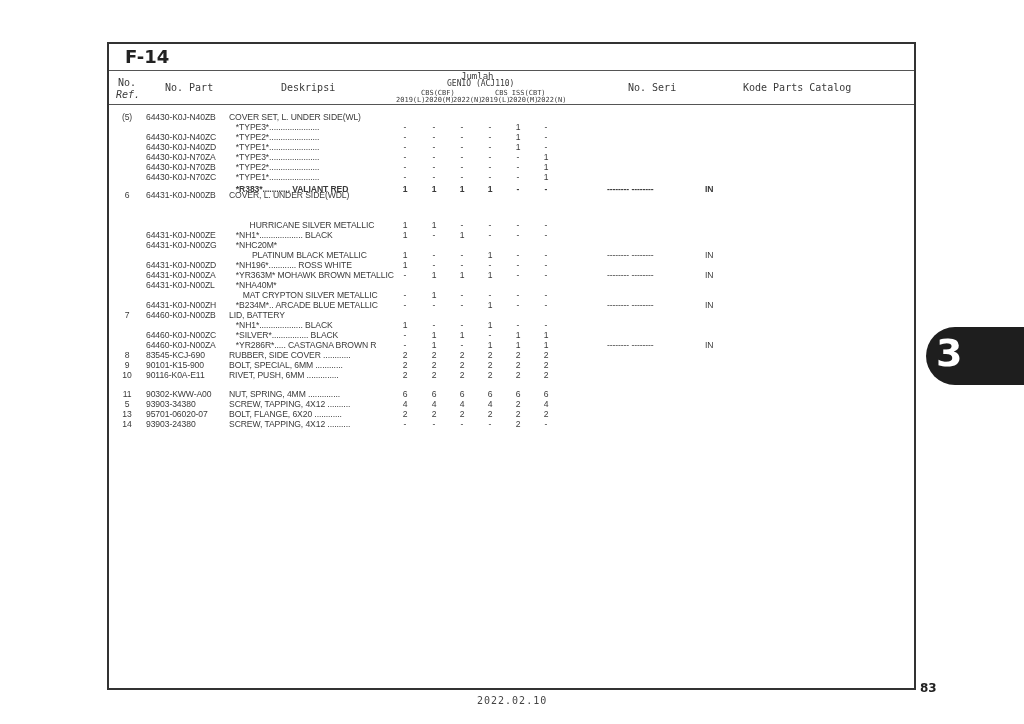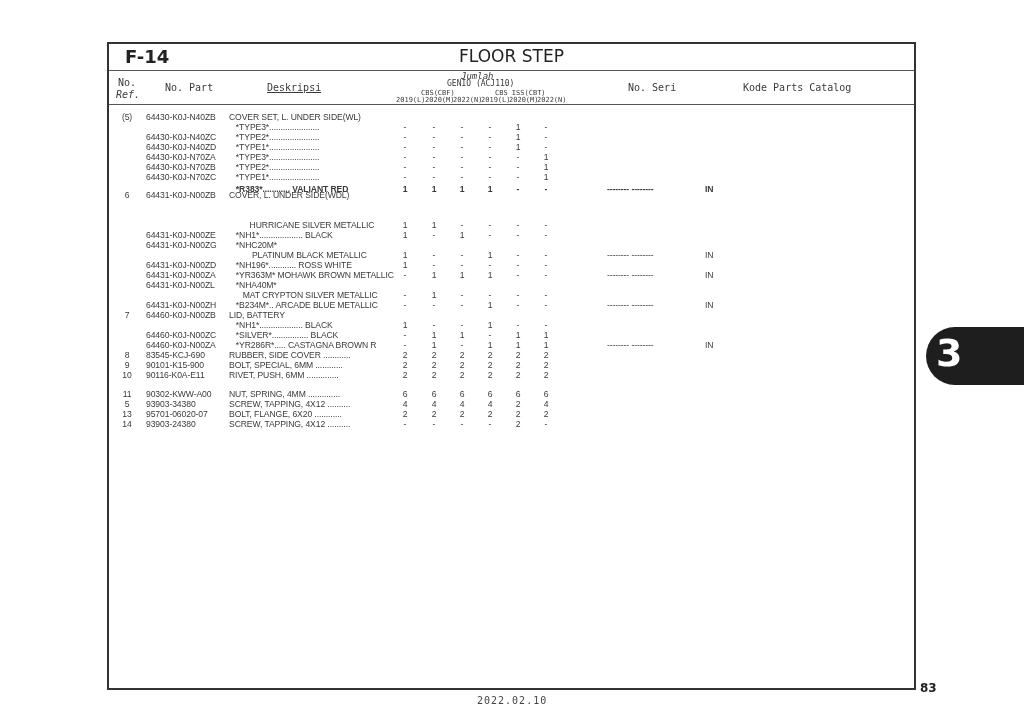--- a/index.html
+++ b/index.html
@@ -24,29 +24,28 @@
   .tab3 span { position:absolute; left:10px; top:4px; font-family:"DejaVu Sans","Liberation Sans",sans-serif; font-weight:900; font-size:38px; color:#fff; }
   .pagenum { position:absolute; left:920px; top:681px; font-family:"DejaVu Sans","Liberation Sans",sans-serif; font-weight:bold; font-size:12px; color:#222; }
   .date { position:absolute; left:477px; top:695px; font-size:10px; color:#444; letter-spacing:1px;text-align:right; }
 </style>
 </head>
 <body>
 
 <div class="frame">
   <div class="title-bar">
     <span class="fig-code">F-14</span>
-    <span class="page-title">FLOOR STEP</span>
   </div>
 
   <div class="header">
     <span class="h" style="left:9px;top:7px;">No.</span>
     <span class="h" style="left:7px;top:19px;font-style:italic;">Ref.</span>
     <span class="h" style="left:56px;top:12px;">No. Part</span>
-    <span class="h" style="left:158px;top:12px;text-decoration:underline;">Deskripsi</span>
-    <span class="h" style="left:352px;top:1px;font-size:9px;font-style:italic;">Jumlah</span>
+    <span class="h" style="left:172px;top:12px;">Deskripsi</span>
+    <span class="h" style="left:352px;top:1px;font-size:9px;">Jumlah</span>
     <span class="h" style="left:338px;top:9px;font-size:8px;">GENIO (ACJ110)</span>
     <span class="hs" style="left:312px;top:19px;">CBS(CBF)</span>
     <span class="hs" style="left:386px;top:19px;">CBS ISS(CBT)</span>
     <span class="hs" style="left:287px;top:26px;">2019(L)</span>
     <span class="hs" style="left:316px;top:26px;">2020(M)</span>
     <span class="hs" style="left:344px;top:26px;">2022(N)</span>
     <span class="hs" style="left:372px;top:26px;">2019(L)</span>
     <span class="hs" style="left:400px;top:26px;">2020(M)</span>
     <span class="hs" style="left:428px;top:26px;">2022(N)</span>
     <span class="h" style="left:519px;top:12px;">No. Seri</span>

